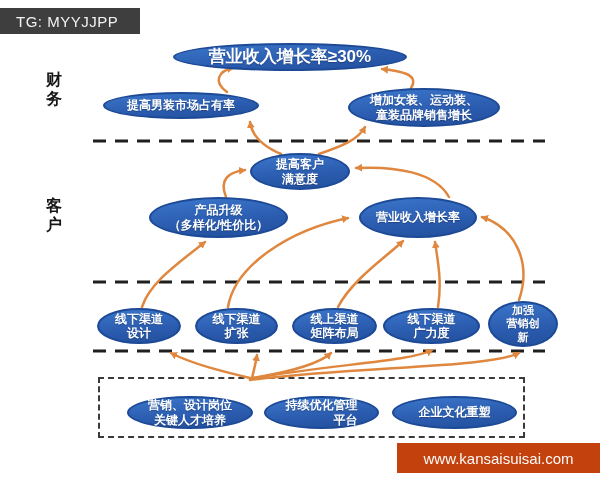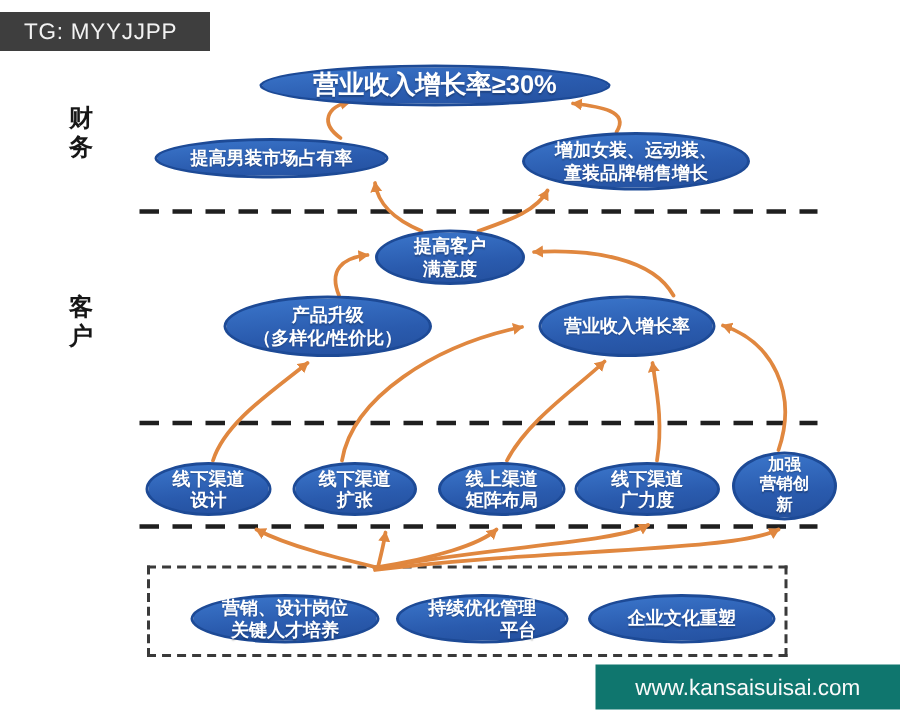--- a/index.html
+++ b/index.html
@@ -8,21 +8,21 @@
     font-family:"Liberation Sans","DejaVu Sans",sans-serif; overflow:hidden;
   }
   .tagbar {
     position:absolute; left:0; top:8px; width:140px; height:26px;
     background:#3e3e3e; color:#f2f2f2; font-size:15px;
     display:flex; align-items:center; padding-left:16px; box-sizing:border-box;
     letter-spacing:0.5px;
   }
   .sitebar {
     position:absolute; right:0; top:443px; width:203px; height:30px;
-    background:#0f766e; color:#fafafa; font-size:15px;
+    background:#c2410c; color:#fafafa; font-size:15px;
     display:flex; align-items:center; justify-content:center;
   }
   .persp {
     position:absolute; width:52px; font-weight:bold; color:#161616;
     font-size:16px; line-height:1.2; text-align:center; white-space:pre-line;
   }
   .node {
     position:absolute; border-radius:50%;
     background:linear-gradient(175deg,#3b76cb 0%,#2a5bae 60%,#24509e 100%);
     border:2px solid #1d4a96; box-sizing:border-box;

